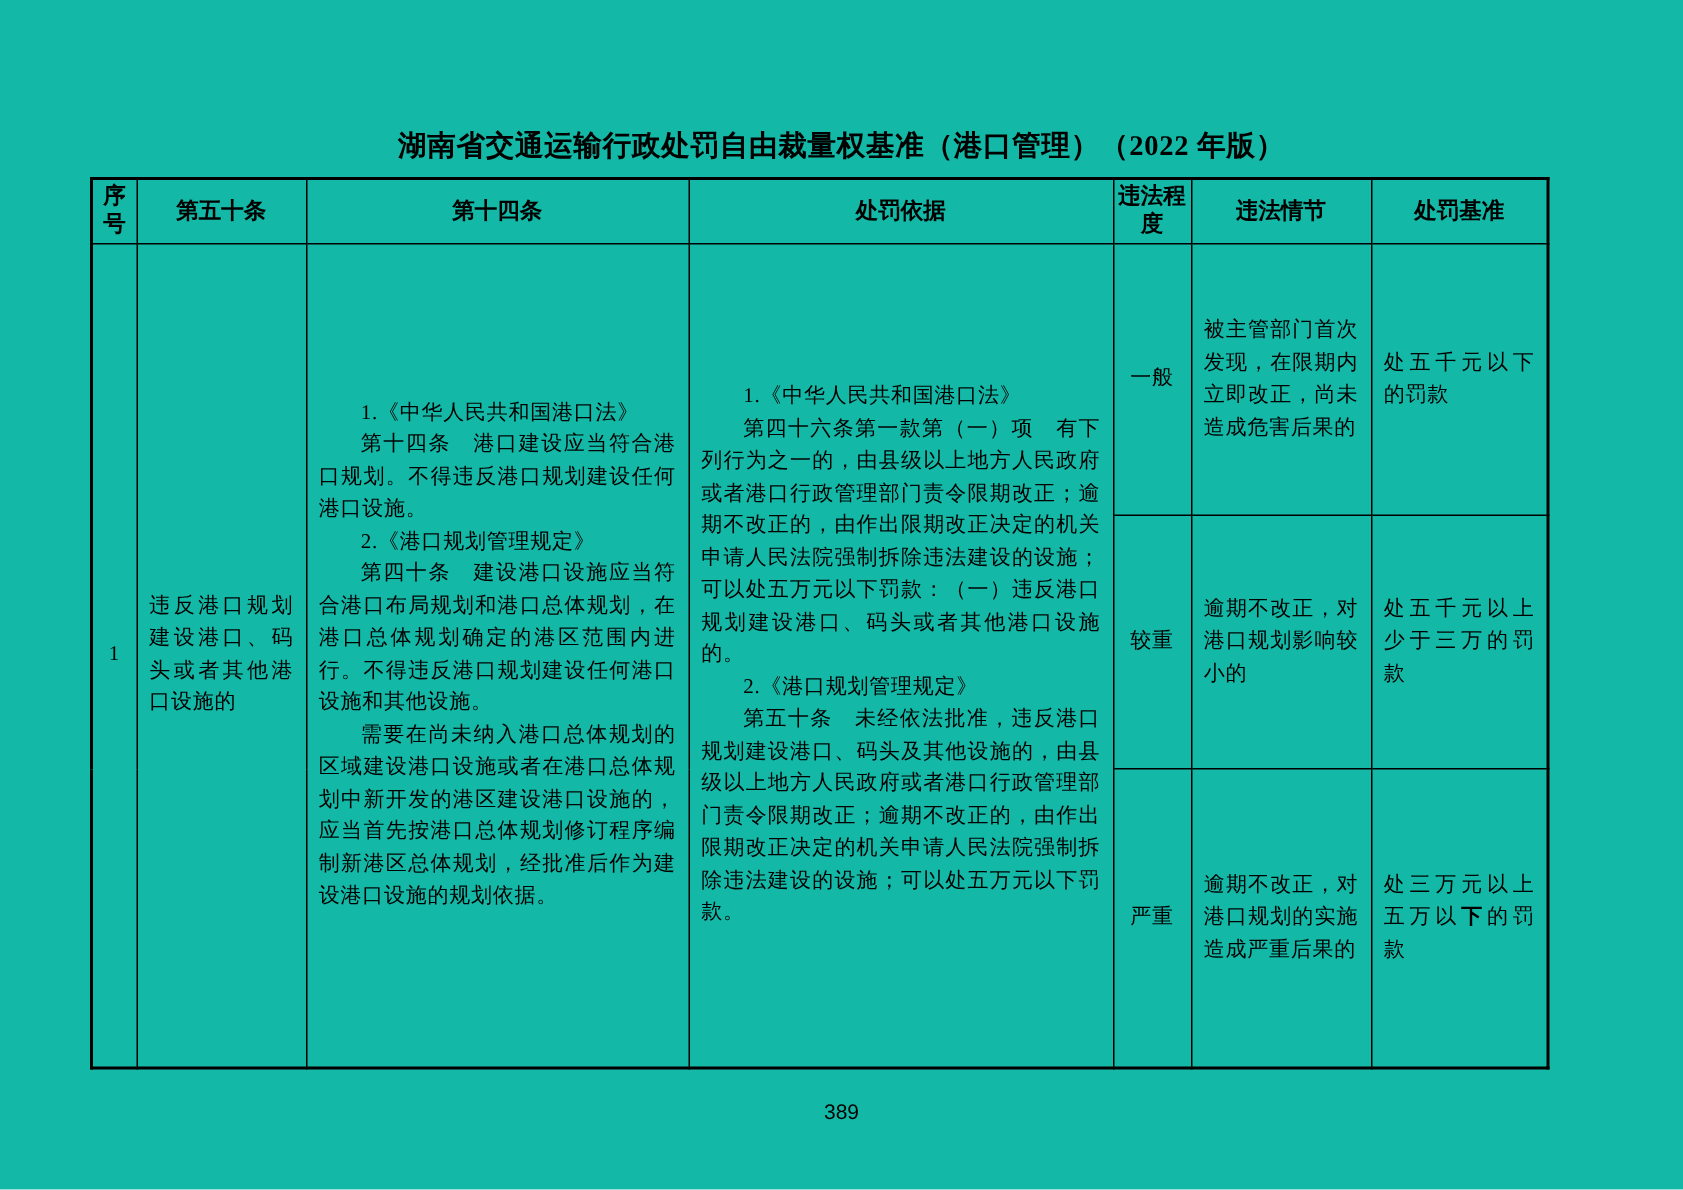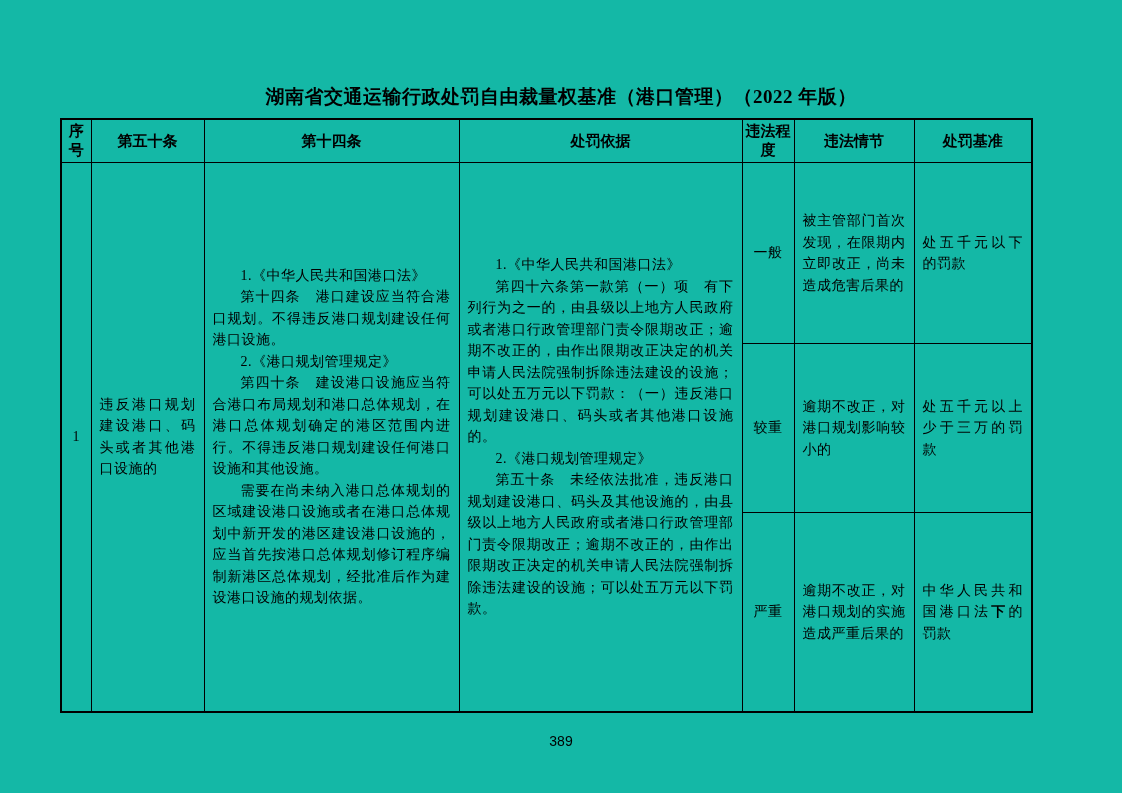--- a/index.html
+++ b/index.html
@@ -85,20 +85,20 @@
         <td class="justify std">处五千元以下的罚款</td>
       </tr>
       <tr style="height:169px">
         <td class="center">较重</td>
         <td class="justify">逾期不改正，对港口规划影响较小的</td>
         <td class="justify std">处五千元以上少于三万的罚款</td>
       </tr>
       <tr style="height:199px">
         <td class="center">严重</td>
         <td class="justify">逾期不改正，对港口规划的实施造成严重后果的</td>
-        <td class="justify std"><span>中华人民共和国港口法</span><b>下</b><span>的罚款</span></td>
+        <td class="justify std"><span>处三万元以上五万以</span><b>下</b><span>的罚款</span></td>
       </tr>
     </tbody>
   </table>
 
   <div class="page-number">389</div>
 
 </div>
 
 </body></html>

